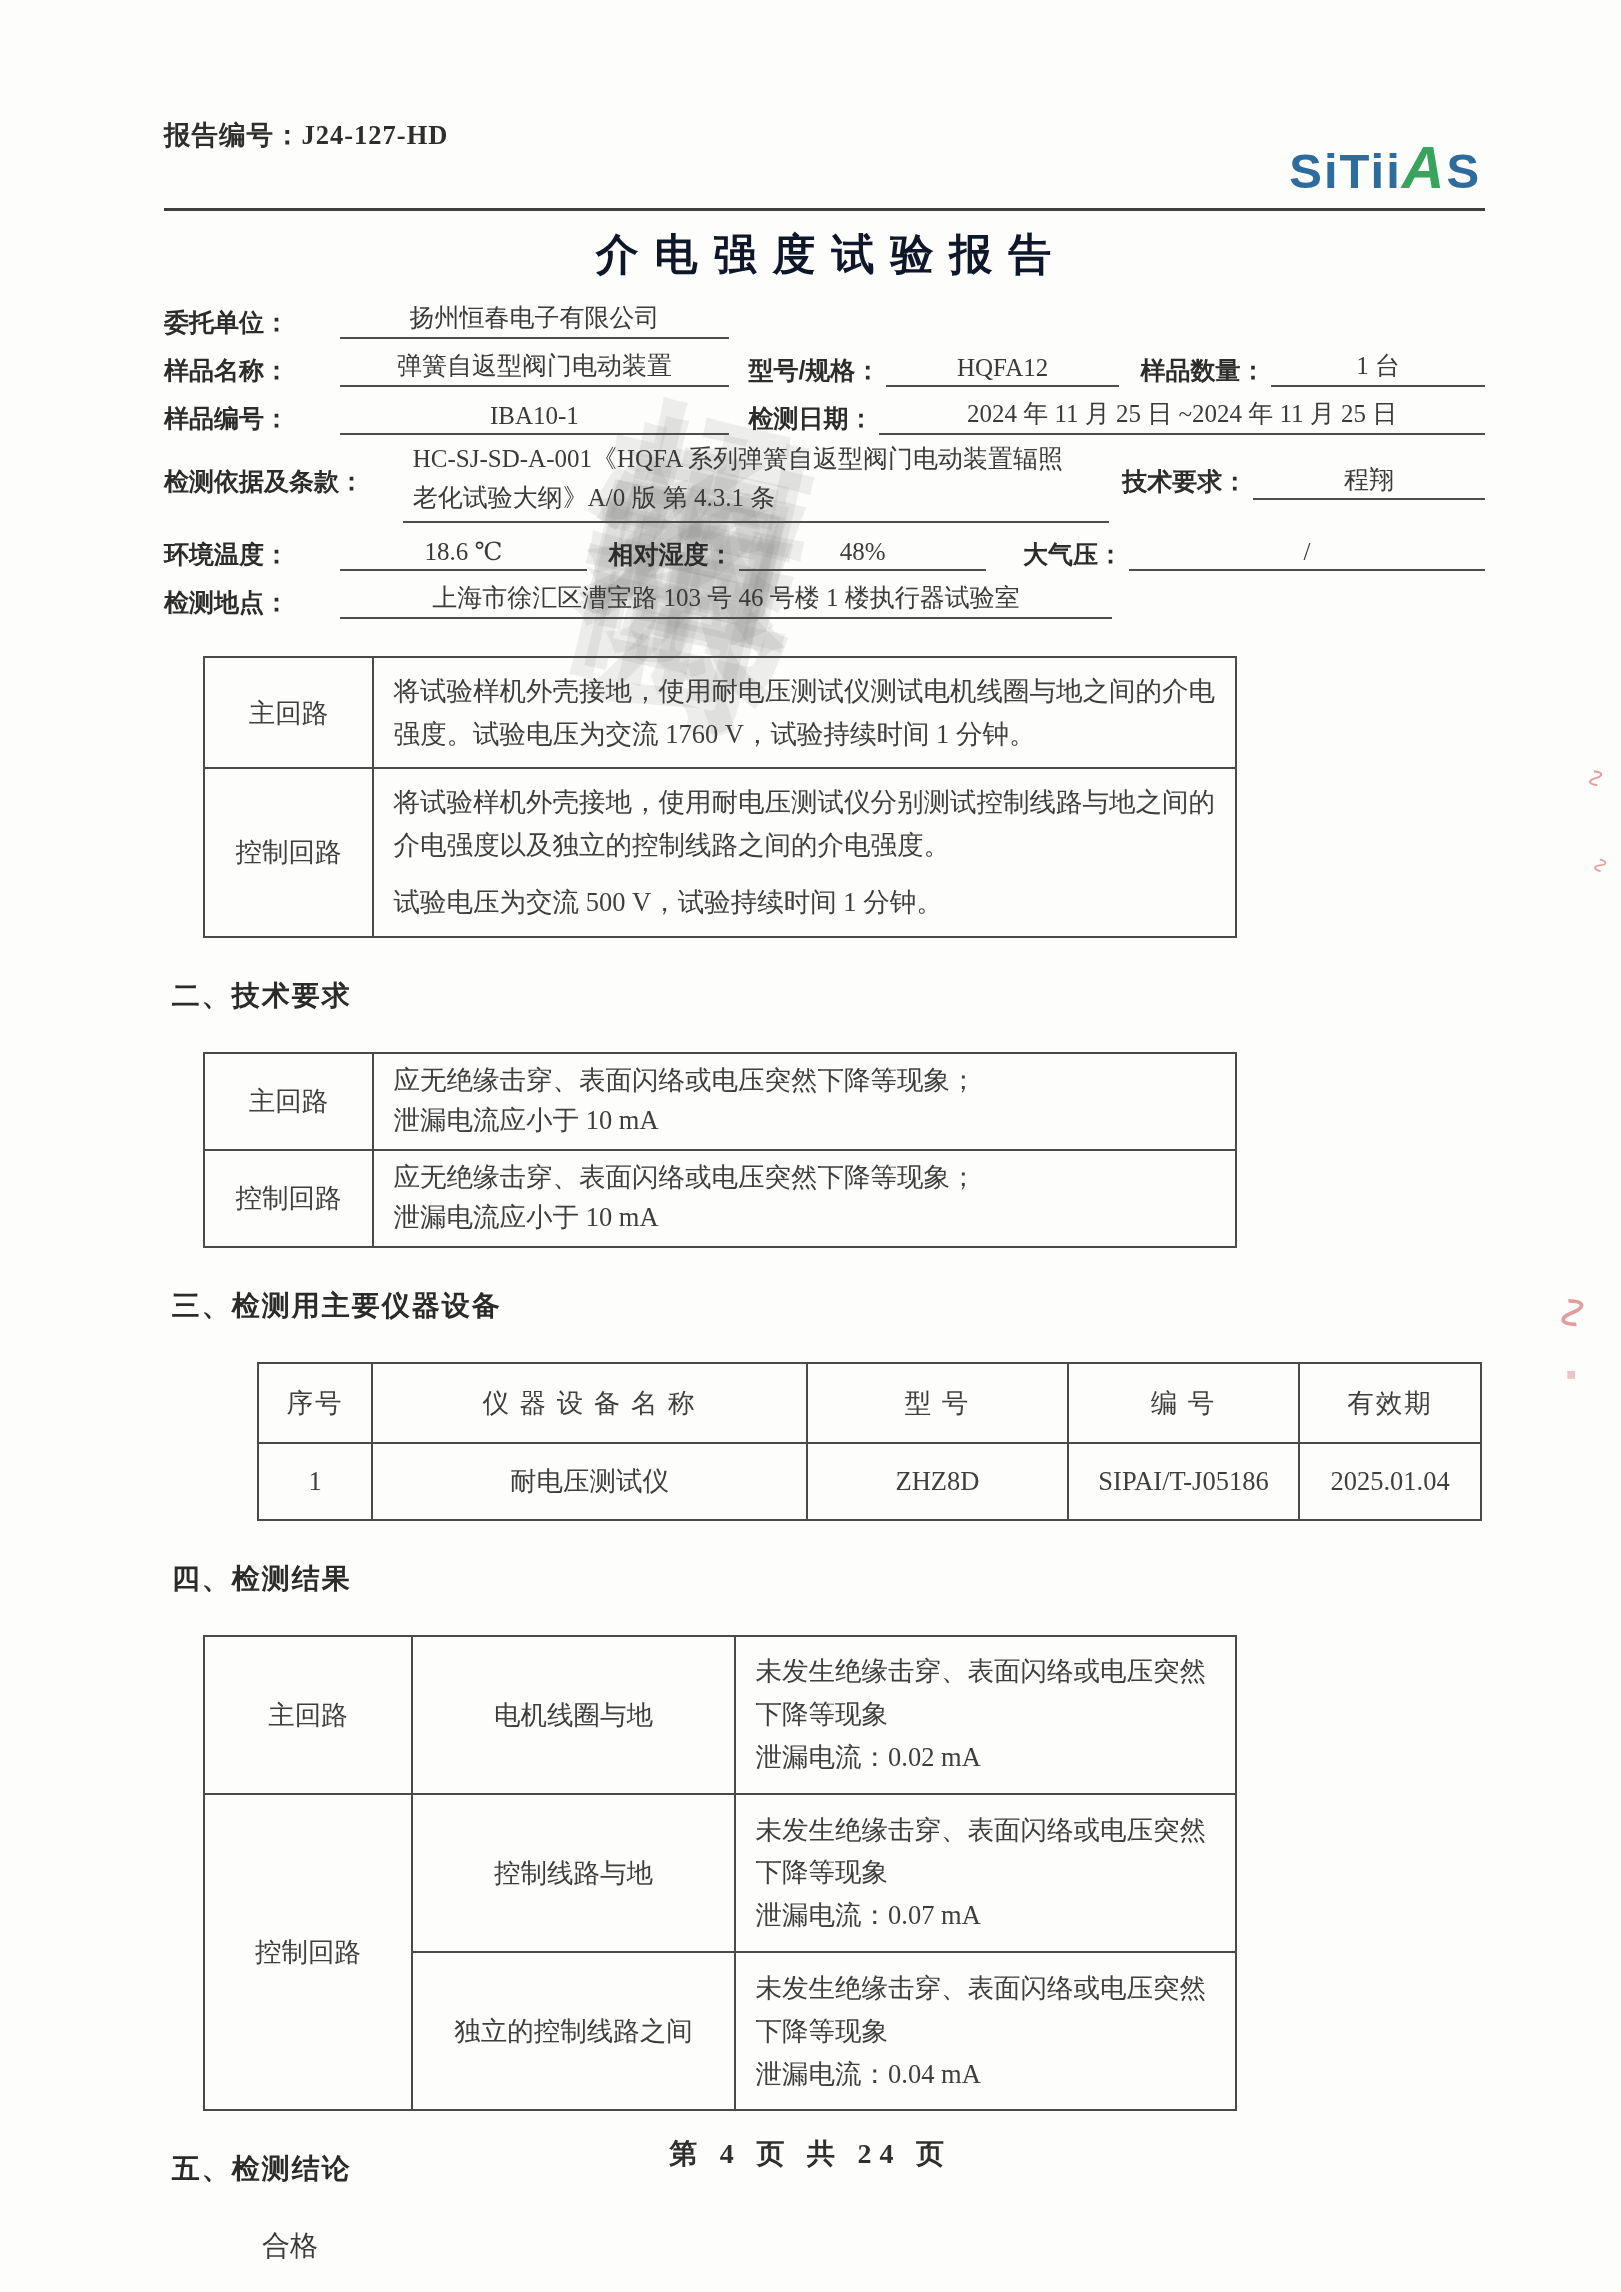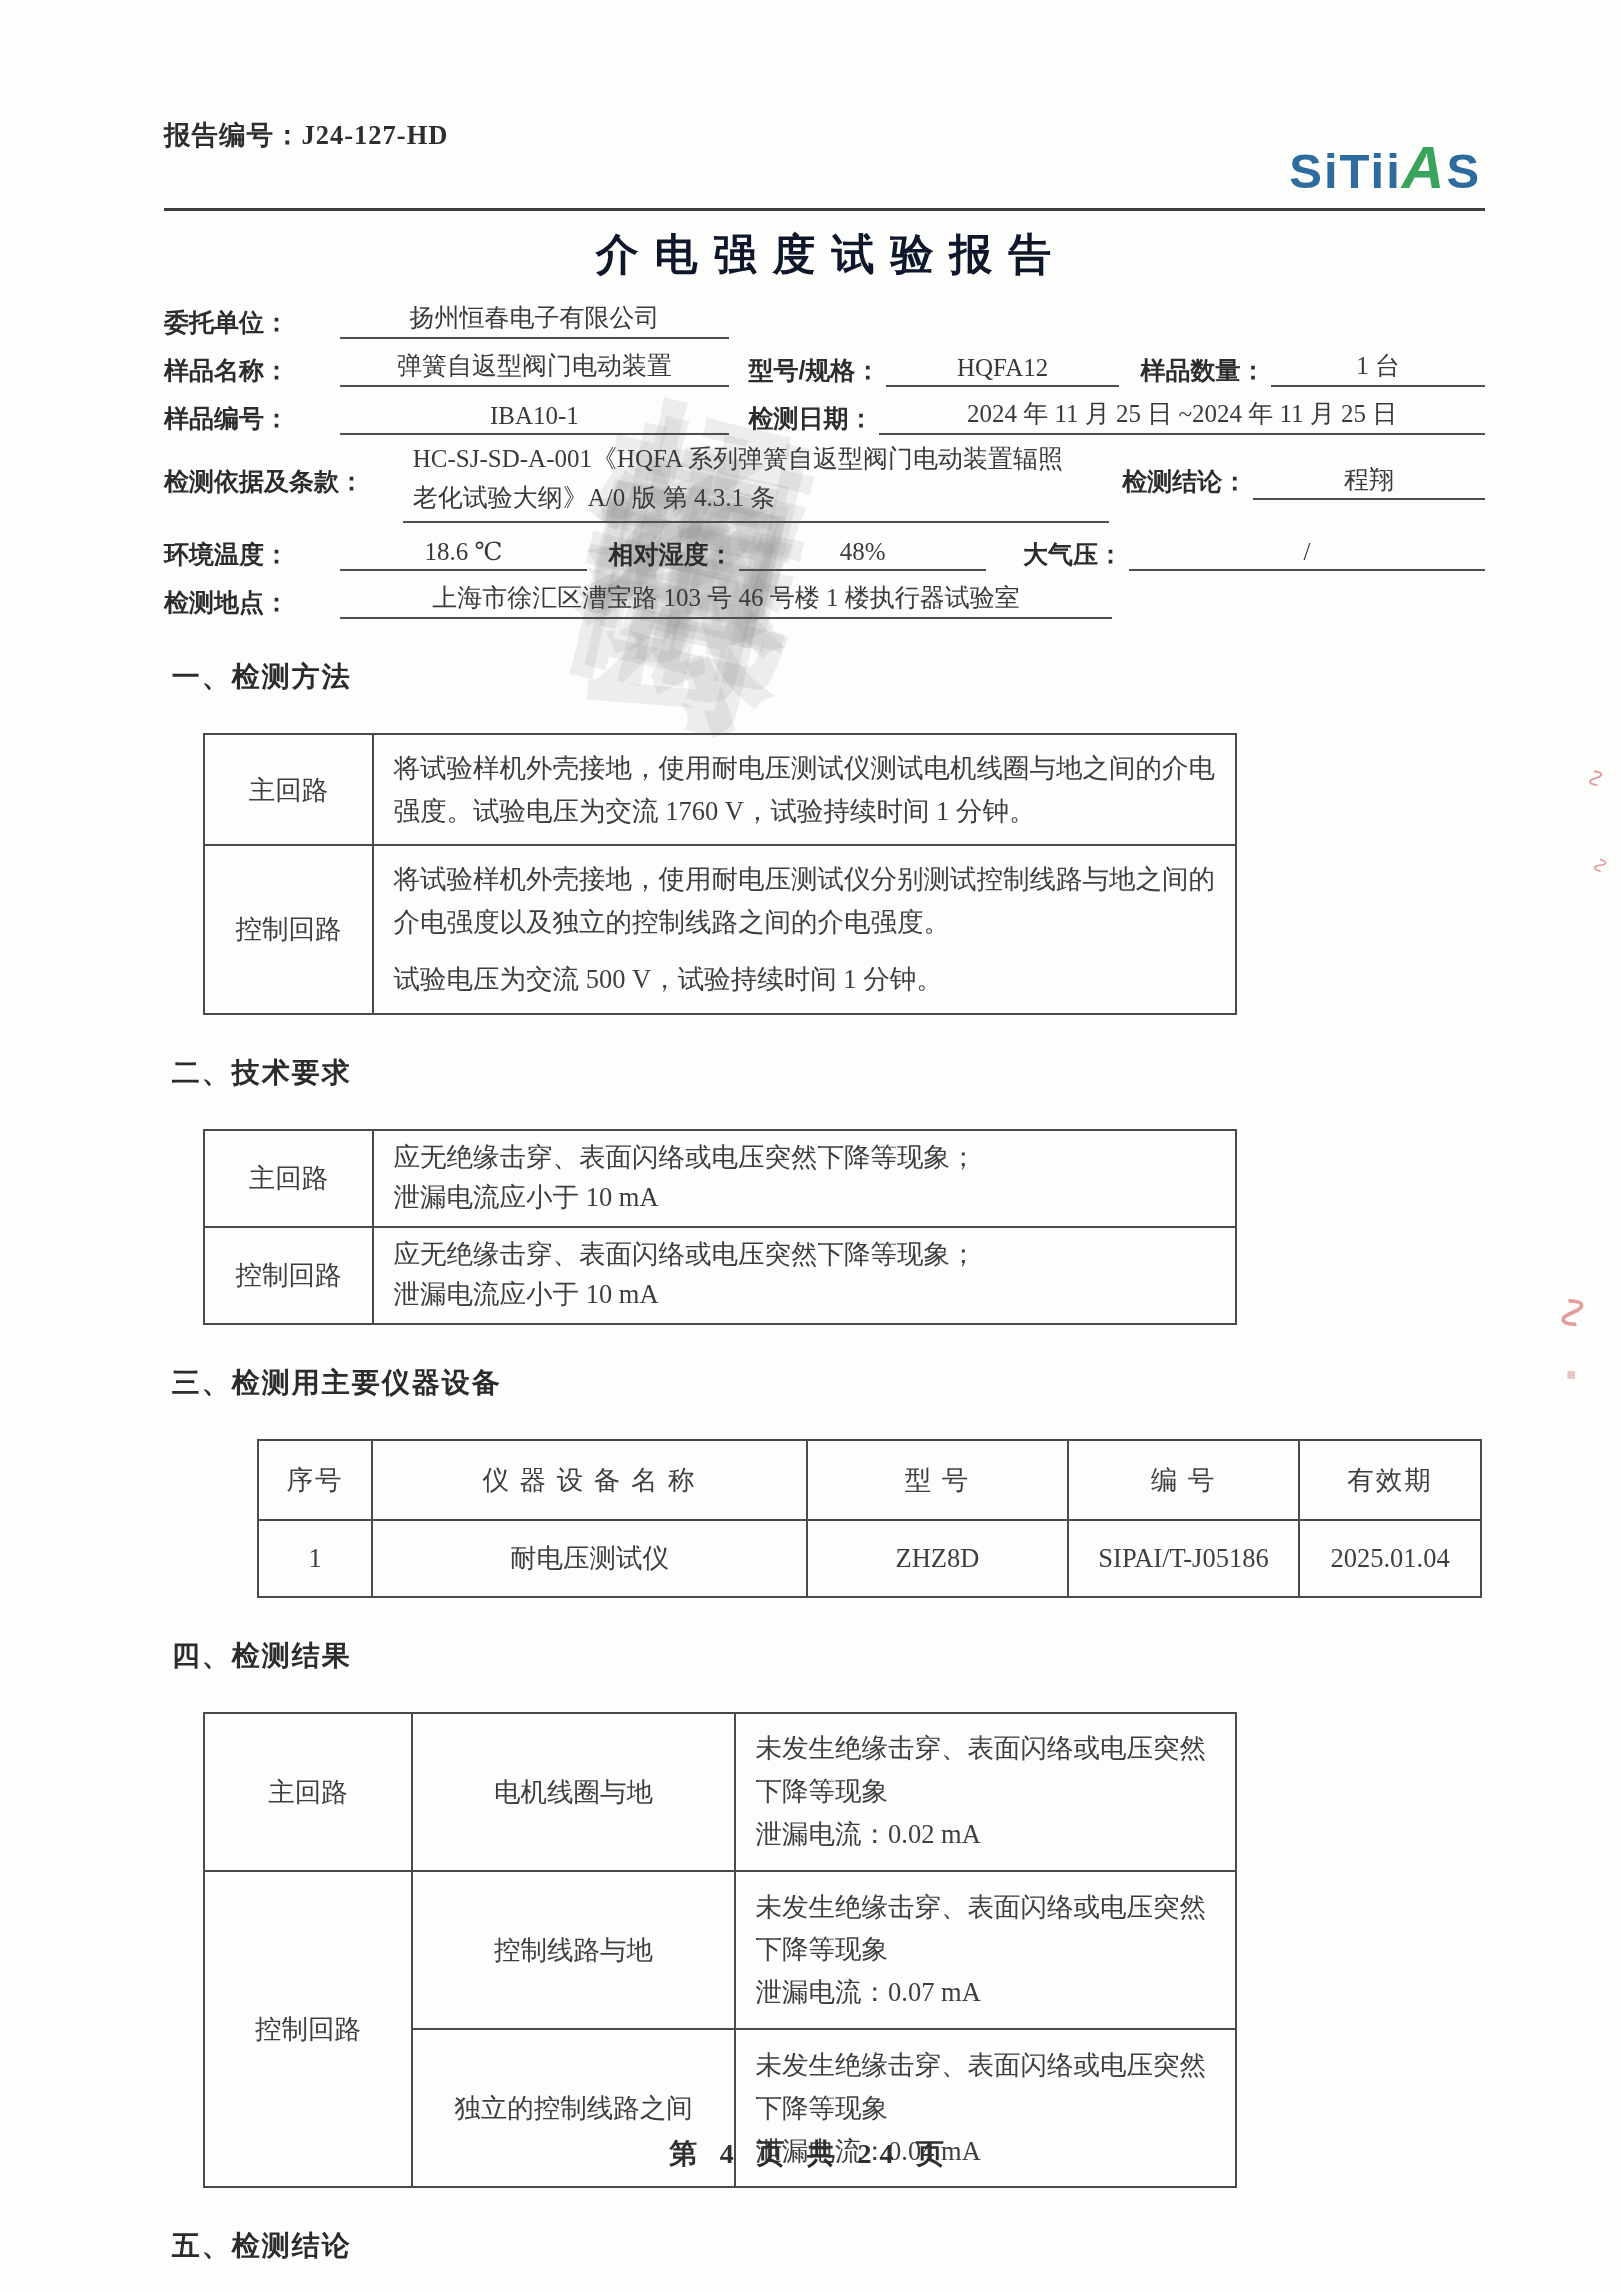--- a/index.html
+++ b/index.html
@@ -105,40 +105,39 @@
         <span class="flabel" style="margin-left:19.6px;">检测日期：</span>
         <span class="fval" style="margin-left:5.9px; flex:1;">2024 年 11 月 25 日 ~2024 年 11 月 25 日</span>
       </div>
 
       <div class="frow center">
         <span class="flabel">检测依据及条款：</span>
         <span class="fval multi" style="margin-left:39px; flex:0 0 686px;">
           <span>HC-SJ-SD-A-001《HQFA 系列弹簧自返型阀门电动装置辐照</span><br>
           <span>老化试验大纲》A/0 版 第 4.3.1 条</span>
         </span>
-        <span class="flabel" style="margin-left:13.7px;">检测结论：</span>
+        <span class="flabel" style="margin-left:13.7px;">技术要求：</span>
         <span class="fval" style="margin-left:5.9px; flex:1;">程翔</span>
       </div>
 
       <div class="frow">
         <span class="flabel">环境温度：</span>
         <span class="fval" style="margin-left:51px; flex:0 0 235px;">18.6 ℃</span>
         <span class="flabel" style="margin-left:21.6px;">相对湿度：</span>
         <span class="fval" style="margin-left:5.9px; flex:0 0 235px;">48%</span>
         <span class="flabel" style="margin-left:37px;">大气压：</span>
         <span class="fval" style="margin-left:5.9px; flex:1;">/</span>
       </div>
 
       <div class="frow">
         <span class="flabel">检测地点：</span>
         <span class="fval" style="margin-left:51px; flex:0 0 760px;">上海市徐汇区漕宝路 103 号 46 号楼 1 楼执行器试验室</span>
       </div>
     </div>
 
-    <div class="sec-heading">一、检测方法</div>
     <table class="tbl tbl-wide">
       <colgroup>
           <col style="width:169px;">
           <col>
         </colgroup>
       <tbody>
           <tr>
         <td class="c1">主回路</td>
         <td class="body">
           <div>将试验样机外壳接地，使用耐电压测试仪测试电机线圈与地之间的介电强度。试验电压为交流 1760 V，试验持续时间 1 分钟。</div>

